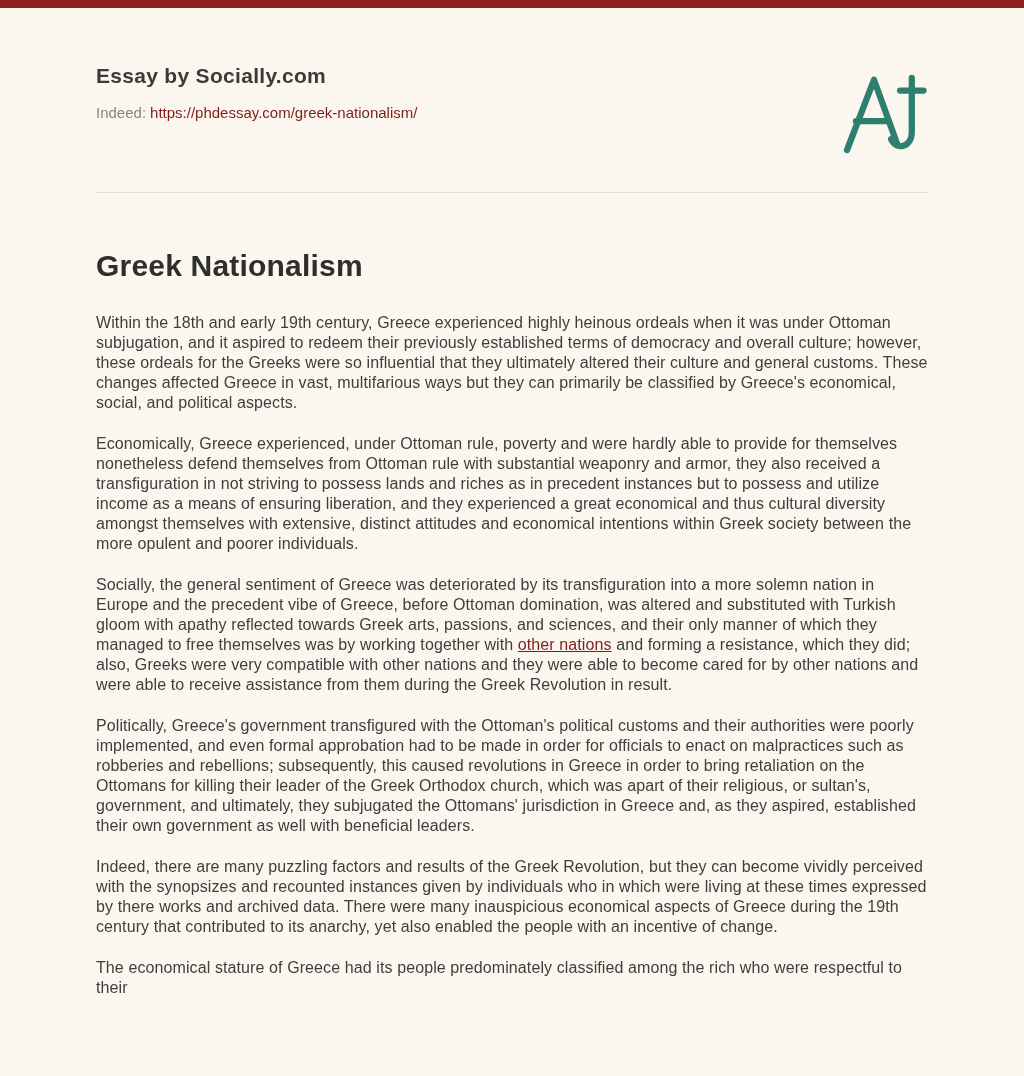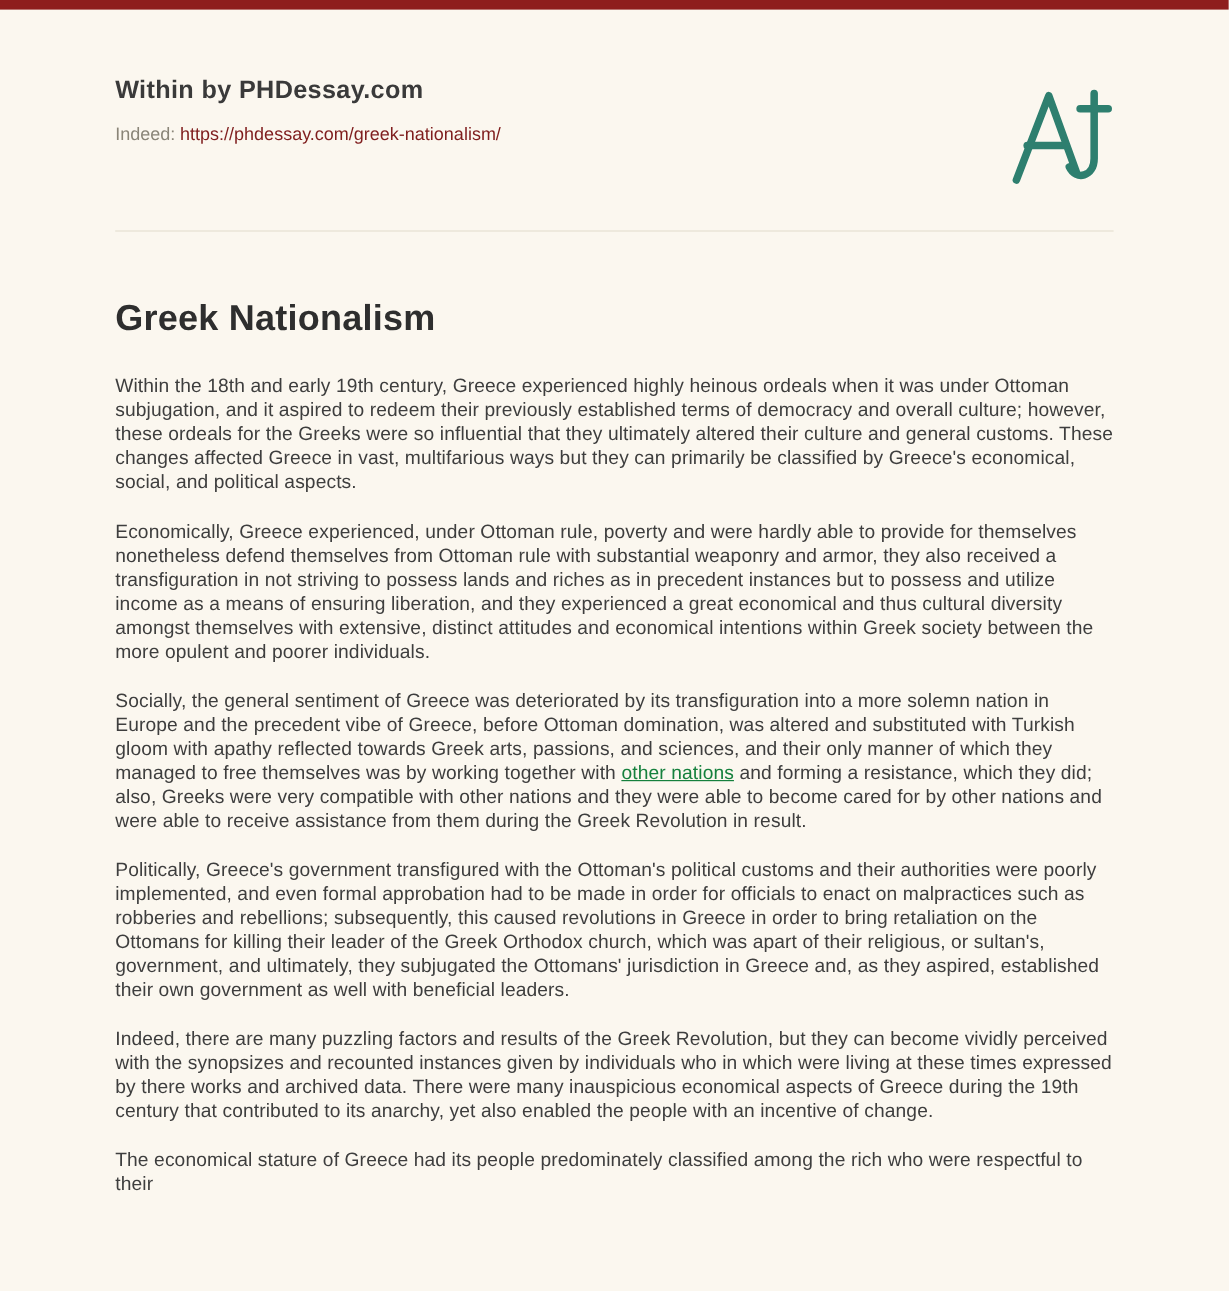--- a/index.html
+++ b/index.html
@@ -70,35 +70,35 @@
   }
   .article p {
     margin: 0 0 21px 0;
     font-size: 16px;
     line-height: 20px;
     color: #3E3E3E;
     letter-spacing: 0.1px;
   }
   .inline-link {
     text-decoration: underline;
-    color: #15803d;
+    color: #7f1d1d;
     cursor: pointer;
   }
 </style>
 </head>
 <body>
 
 <div class="page">
   <div class="top-bar"></div>
 
   <div class="content">
 
     <header class="page-header">
       <div>
-        <h2 class="byline">Within by PHDessay.com</h2>
+        <h2 class="byline">Essay by Socially.com</h2>
         <p class="source-line">
           <span>Indeed:</span><a>https://phdessay.com/greek-nationalism/</a>
         </p>
       </div>
 
       <div class="logo">
         <svg viewBox="0 0 100 100" xmlns="http://www.w3.org/2000/svg" aria-hidden="true">
           <g fill="none" stroke="#2E7F6F" stroke-width="7" stroke-linecap="round" stroke-linejoin="round">
             <path d="M10 90 L40 12 L66 84"></path>
             <path d="M20 58 L56 58"></path>

